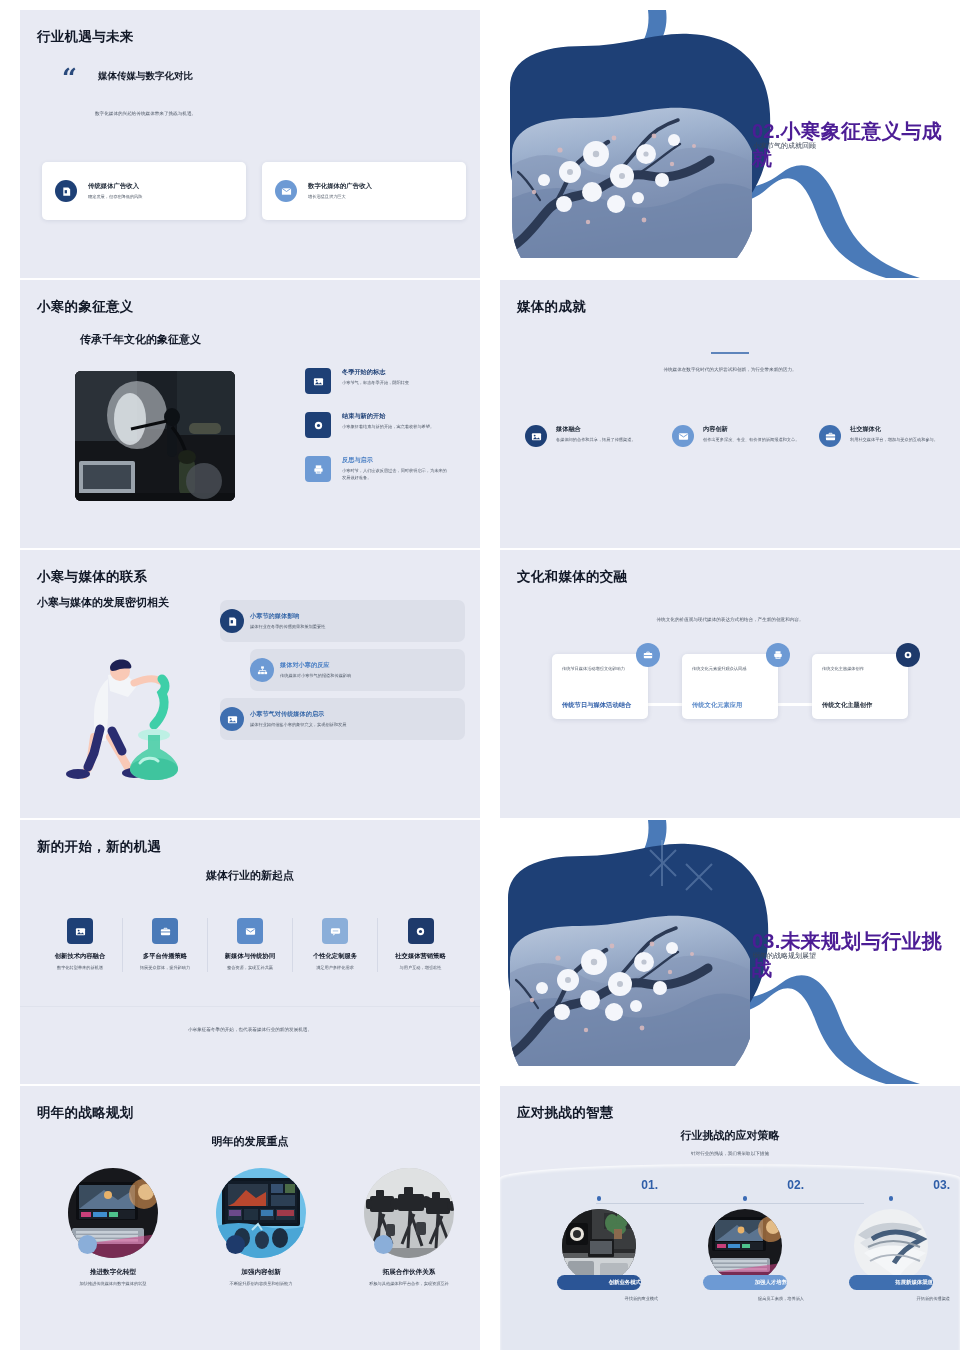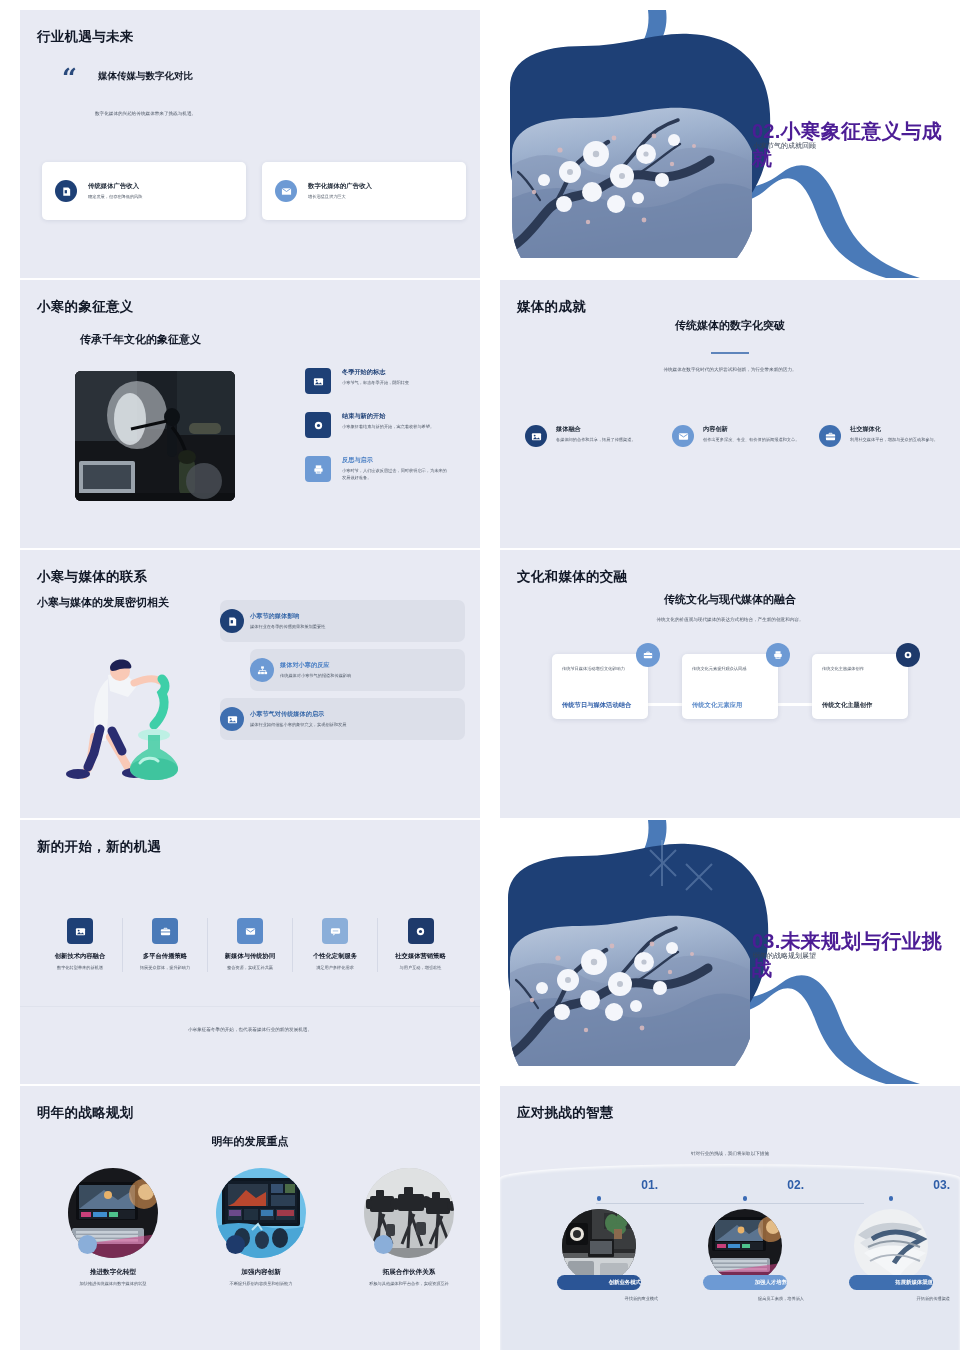--- a/index.html
+++ b/index.html
@@ -322,21 +322,20 @@
         <div class="s3-body">
           <div class="s3-t" style="color:#4a7fc4;">反思与启示</div>
           <div class="tiny2">小寒时节，人们应该反思过去，同时获得启示，为未来的发展做好准备。</div>
         </div>
       </div>
     </div>
   </div>
 
   <div class="slide">
     <div class="s-title" style="left:17px;top:18px;">媒体的成就</div>
-    <div class="s4-sub s-sub">传统媒体的数字化突破</div>
     <div class="s4-rule"></div>
     <div class="s4-desc tiny">传统媒体在数字化时代的大胆尝试和创新，为行业带来新的活力。</div>
     <div class="s4-row">
       <div class="s4-col">
         <span class="circ c-navy">
           <svg viewBox="0 0 24 24">
               <rect x="2" y="5" width="20" height="15" rx="2" fill="#fff"></rect>
               <circle cx="8" cy="10" r="2" fill="#1e4076"></circle>
               <path d="M4 18l5-5 4 4 3-3 4 4z" fill="#1e4076"></path>
             </svg>
@@ -442,21 +441,20 @@
         <div class="s5-bar">
           <div class="s5-t" style="color:#3a6aaa;">小寒节气对传统媒体的启示</div>
           <div class="tiny2">媒体行业如何借鉴小寒的象征意义，实现创新和发展</div>
         </div>
       </div>
     </div>
   </div>
 
   <div class="slide">
     <div class="s-title" style="left:17px;top:18px;">文化和媒体的交融</div>
-    <div class="s6-sub s-sub">传统文化与现代媒体的融合</div>
     <div class="s6-desc tiny">传统文化的价值观与现代媒体的表达方式相结合，产生新的创意和内容。</div>
     <div class="s6-line"></div>
     <div class="s6-cards">
       <div class="s6-card">
         <span class="s6-badge" style="background:#6d9ad4;">
           <svg viewBox="0 0 24 24">
               <rect x="2" y="7" width="20" height="13" rx="2" fill="#fff"></rect>
               <path d="M9 7V5h6v2" fill="none" stroke="#fff" stroke-width="2"></path>
               <rect x="2" y="12" width="20" height="2" fill="#6d9ad4"></rect>
             </svg>
@@ -484,20 +482,21 @@
             </svg>
         </span>
         <div class="tiny2">传统文化主题媒体创作</div>
         <div class="s6-label" style="color:#1f2937;">传统文化主题创作</div>
       </div>
     </div>
   </div>
 
   <div class="slide">
     <div class="s-title" style="left:17px;top:18px;text-align:right;">新的开始，新的机遇</div>
+    <div class="s7-sub s-sub">媒体行业的新起点</div>
     <div class="s7-row">
       <div class="s7-col">
         <span class="sq" style="background:#1e4076;">
           <svg viewBox="0 0 24 24">
               <rect x="2" y="5" width="20" height="15" rx="2" fill="#fff"></rect>
               <circle cx="8" cy="10" r="2" fill="#1e4076"></circle>
               <path d="M4 18l5-5 4 4 3-3 4 4z" fill="#1e4076"></path>
             </svg>
         </span>
         <div class="t">创新技术内容融合</div>
@@ -716,20 +715,21 @@
           <div class="s9-dot" style="background:#8aaed9;"></div>
         </div>
         <div class="t">拓展合作伙伴关系</div>
         <div class="tiny2">积极与其他媒体和平台合作，实现资源互补</div>
       </div>
     </div>
   </div>
 
   <div class="slide">
     <div class="s-title" style="left:17px;top:18px;">应对挑战的智慧</div>
+    <div class="s10-sub s-sub">行业挑战的应对策略</div>
     <div class="s10-desc tiny">针对行业的挑战，我们将采取以下措施</div>
     <div class="s10-panel"></div>
     <div class="s10-connect"></div>
     <div class="s10-row">
       <div class="s10-col">
         <div class="s10-num">01.</div>
         <div class="s10-bdot"></div>
         <div class="s10-ph">
           <svg viewBox="0 0 74 74" style="width:100%;height:100%;">
             <rect width="74" height="74" fill="#2a2b2d"></rect>

